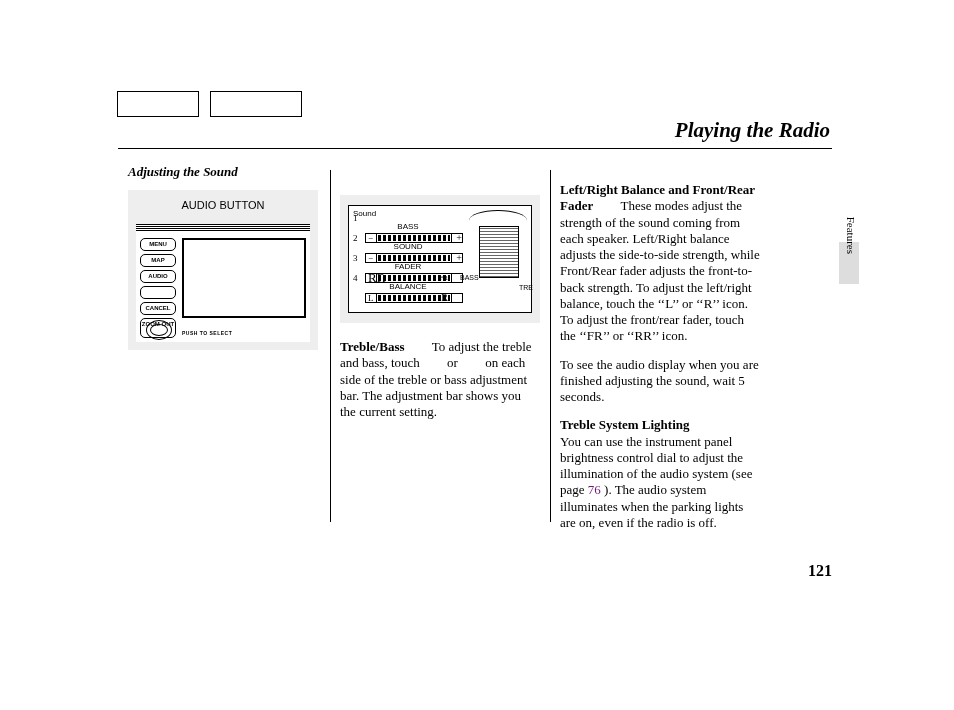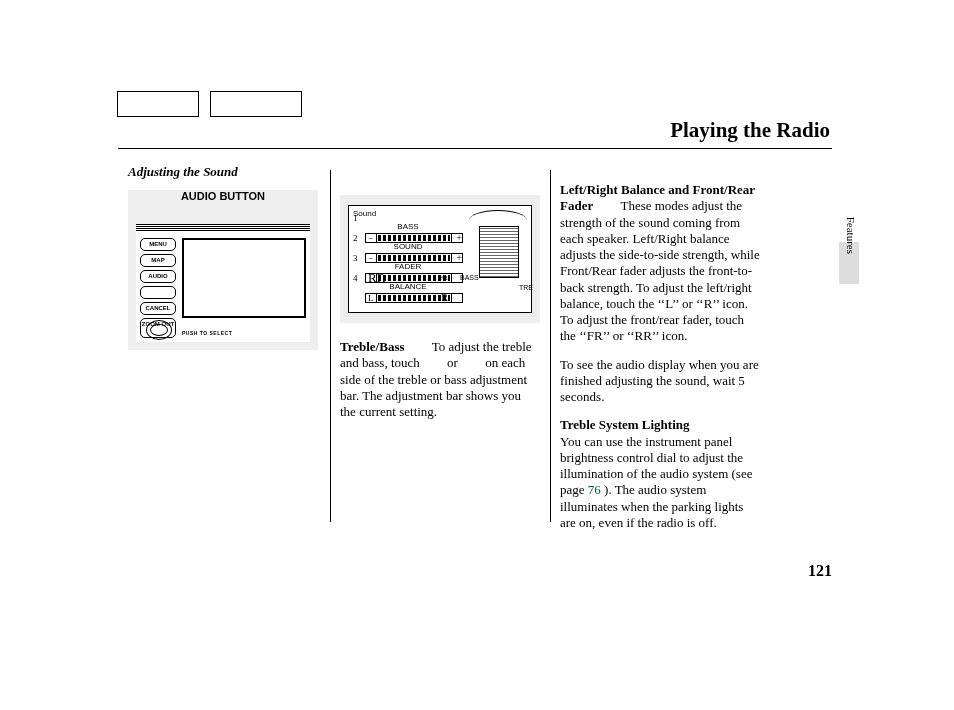--- a/index.html
+++ b/index.html
@@ -5,38 +5,38 @@
   html,body{margin:0;padding:0;background:#fff;}
   body{font-family:"Times New Roman",Times,serif;color:#000;}
   .page{position:relative;width:954px;height:710px;background:#fff;}
 
   
   .corner{position:absolute;border:1px solid #000;height:24px;top:91px;background:#fff;}
   .c1{left:117px;width:80px;}
   .c2{left:210px;width:90px;}
 
   
-  .title{position:absolute;right:124px;top:118px;font-size:21px;font-weight:700;}
+  .title{position:absolute;right:124px;top:118px;font-size:21px;font-weight:700;font-style:italic;}
   .hr{position:absolute;left:118px;right:122px;top:148px;height:1px;background:#000;}
 
   
   .sidetab{position:absolute;right:95px;top:242px;width:20px;height:42px;background:#ddd;}
   .sidetext{position:absolute;right:97px;top:254px;font-size:11px;font-family:"Times New Roman";transform:rotate(90deg);transform-origin:right top;}
 
   
   .col{position:absolute;font-size:13px;line-height:1.25;}
   .col1{left:128px;top:164px;width:195px;}
   .col2{left:340px;top:195px;width:200px;}
   .col3{left:560px;top:182px;width:200px;}
 
   .subhead{font-style:italic;font-weight:700;font-size:13px;margin-bottom:10px;}
 
   
   .fig1{position:relative;width:190px;height:160px;background:#eee;border:0;margin-bottom:10px;}
-  .audiobtn{font-family:Arial,Helvetica,sans-serif;font-size:11px;font-weight:700;text-align:center;}
+  .audiobtn{font-family:Arial,Helvetica,sans-serif;font-size:11px;font-weight:400;text-align:center;padding-top:9px;}
   .console{position:absolute;left:8px;bottom:8px;right:8px;top:34px;background:#fff;}
   .console::before{content:"";position:absolute;left:0;right:0;top:0;height:8px;background:repeating-linear-gradient(0deg,#fff,#fff 1px,#000 1px,#000 2px);}
   .btncol{position:absolute;left:4px;top:14px;width:36px;}
   .smbtn{height:11px;border:1px solid #000;border-radius:5px;margin-bottom:3px;font-size:6px;font-family:Arial;font-weight:700;text-align:center;line-height:10px;overflow:hidden;}
   .screen{position:absolute;left:46px;top:14px;right:4px;bottom:24px;border:2px solid #000;background:#fff;}
   .knob{position:absolute;left:10px;bottom:2px;width:24px;height:18px;border:1px solid #000;border-radius:50%;}
   .knob::after{content:"";position:absolute;left:3px;top:3px;right:3px;bottom:3px;border:1px solid #000;border-radius:50%;}
   .push{position:absolute;left:46px;bottom:6px;font-size:5px;font-family:Arial;font-weight:700;letter-spacing:0.5px;}
 
   
@@ -58,21 +58,21 @@
   .diag{position:absolute;right:4px;top:18px;width:58px;height:70px;}
   .car{position:absolute;left:10px;top:2px;width:38px;height:50px;background:repeating-linear-gradient(0deg,#666 0 1px,transparent 1px 3px);border:1px solid #000;}
   .arc{position:absolute;left:0;right:0;top:-14px;height:20px;border-top:1px solid #000;border-radius:50% 50% 0 0;}
   .ab{position:absolute;font-size:7px;font-family:Arial;}
   .ab.bass{left:-9px;top:50px;}
   .ab.tre{right:-6px;top:60px;}
 
   .runin{font-weight:700;}
   .p{margin:0 0 12px 0;}
   .gap{display:inline-block;width:24px;}
-  .link{color:#14532d;text-align:right;}
+  .link{color:#701a75;text-align:right;}
 
   
   .vr{position:absolute;width:1px;background:#000;top:170px;height:352px;}
   .vr1{left:330px;}
   .vr2{left:550px;}
 
   
   .pgno{position:absolute;right:122px;bottom:130px;font-weight:700;font-size:16px;}
 </style>
 </head>

